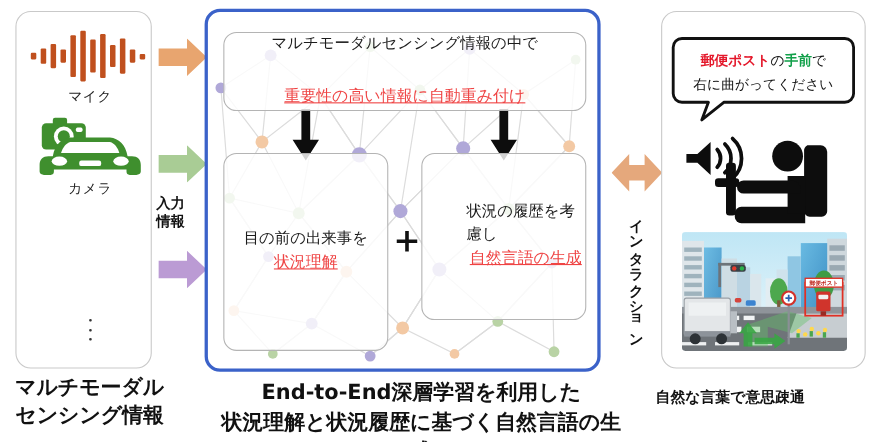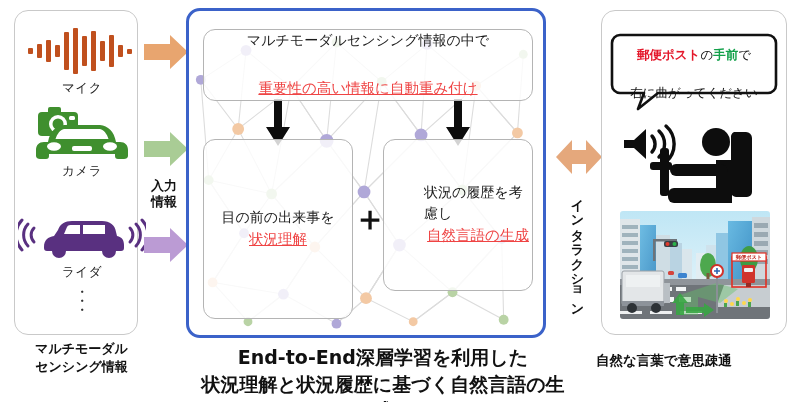--- a/index.html
+++ b/index.html
@@ -23,31 +23,31 @@
     font-family:"DejaVu Sans",sans-serif;
   }
   .sensor-icon{height:56px;display:flex;align-items:center;justify-content:center;}
   #sensor-mic{top:12px;}
   #sensor-cam{top:95px;}
   #sensor-lidar{top:196px;}
   .vdots{position:absolute;left:0;width:134px;top:276px;text-align:center;
          font-size:15px;line-height:9px;color:#333;}
   #left-caption{
     position:absolute;left:4px;top:340px;width:155px;text-align:center;
-    font-size:13px;font-weight:bold;line-height:1.35;color:#111;
+    font-size:19px;font-weight:bold;line-height:1.35;color:#111;
     font-family:"DejaVu Sans",sans-serif;
   }
 
   
   .bigarrow{position:absolute;}
   #arrow-mic{left:144px;top:35px;}
   #arrow-cam{left:144px;top:132px;}
   #arrow-lidar{left:144px;top:228px;}
   #input-label{
-    position:absolute;left:142px;top:178px;width:44px;text-align:center;
+    position:absolute;left:142px;top:178px;width:44px;
     font-size:13px;font-weight:bold;line-height:1.25;color:#111;
     font-family:"DejaVu Sans",sans-serif;
   }
 
   
   #center-panel{
     position:absolute;left:186px;top:8px;width:360px;height:330px;
     border:3px solid #3b62c9;border-radius:14px;box-sizing:border-box;
     background:#ffffff;overflow:hidden;
   }
@@ -147,45 +147,20 @@
         <path d="M34 25 C30 26 27 30 25.5 35 L78.5 35 C77 30 74 26 70 25 Z" fill="#ffffff"></path>
 
         <ellipse cx="24" cy="42.5" rx="7" ry="4.2" fill="#ffffff"></ellipse>
         <ellipse cx="80" cy="42.5" rx="7" ry="4.2" fill="#ffffff"></ellipse>
         <rect x="42" y="42" width="20" height="5" rx="2" fill="#ffffff"></rect>
       </svg>
     </div>
     <div class="sensor-label">カメラ</div>
   </div>
 
-  <div class="sensor" id="sensor-lidar">
-    <div class="sensor-icon">
-      <svg width="128" height="52" viewBox="0 0 128 52" aria-hidden="true">
-        <g fill="none" stroke="#593080" stroke-width="3" stroke-linecap="round">
-          <path d="M16 19 A10 10 0 0 0 16 33"></path>
-          <path d="M10 15 A16 16 0 0 0 10 37"></path>
-          <path d="M4  11 A22 22 0 0 0 4  41"></path>
-          <path d="M112 19 A10 10 0 0 1 112 33"></path>
-          <path d="M118 15 A16 16 0 0 1 118 37"></path>
-          <path d="M124 11 A22 22 0 0 1 124 41"></path>
-        </g>
-        <g fill="#593080">
-
-          <path d="M26 38 C26 31 30 28 36 27 L40 21 C42 15 47 12 54 12 L84 12
-                   C92 12 97 16 98 23 L99 27 C104 28 106 31 106 36 L106 39
-                   C106 41 105 42 103 42 L98 42 A7 7 0 0 1 84 42 L48 42
-                   A7 7 0 0 1 34 42 L29 42 C27 42 26 41 26 39 Z"></path>
-        </g>
-
-        <path d="M46 25 L49 18 C50 16 52 16 54 16 L62 16 L62 25 Z" fill="#ffffff"></path>
-        <rect x="65" y="16" width="22" height="9" fill="#ffffff"></rect>
-      </svg>
-    </div>
-    <div class="sensor-label">ライダ</div>
-  </div>
 
   <div class="vdots">
     <div>・</div>
       <div>・</div>
       <div>・</div>
   </div>
 </div>
 
 <div id="left-caption">
   <div>マルチモーダル</div>
@@ -306,21 +281,21 @@
 
   <div id="speech-bubble">
     <svg width="168" height="78" viewBox="0 0 168 78" style="position:absolute;left:0;top:0;" aria-hidden="true">
       <path d="M10 2 L158 2 A8 8 0 0 1 166 10 L166 52 A8 8 0 0 1 158 60
                L48 60 L28 76 L34 60 L10 60 A8 8 0 0 1 2 52 L2 10 A8 8 0 0 1 10 2 Z" fill="#ffffff" stroke="#111111" stroke-width="2.6" stroke-linejoin="round"></path>
     </svg>
     <div style="position:absolute;left:0;top:13px;width:168px;">
       <div class="bub-txt">
         <span class="red">郵便ポスト</span><span class="blk">の</span><span class="grn">手前</span><span class="blk">で</span>
       </div>
-      <div class="bub-txt blk" style="margin-top:20px;">右に曲がってください</div>
+      <div class="bub-txt blk" style="margin-top:4px;">右に曲がってください</div>
     </div>
   </div>
 
   <div id="driver-pictogram">
     <svg width="150" height="92" viewBox="0 0 150 92" aria-hidden="true">
       <g fill="#0d0d0d">
 
         <path d="M4 26 L14 26 L26 15 L26 45 L14 34 L4 34 Z"></path>
 
         <g fill="none" stroke="#0d0d0d" stroke-width="3.4" stroke-linecap="round">

